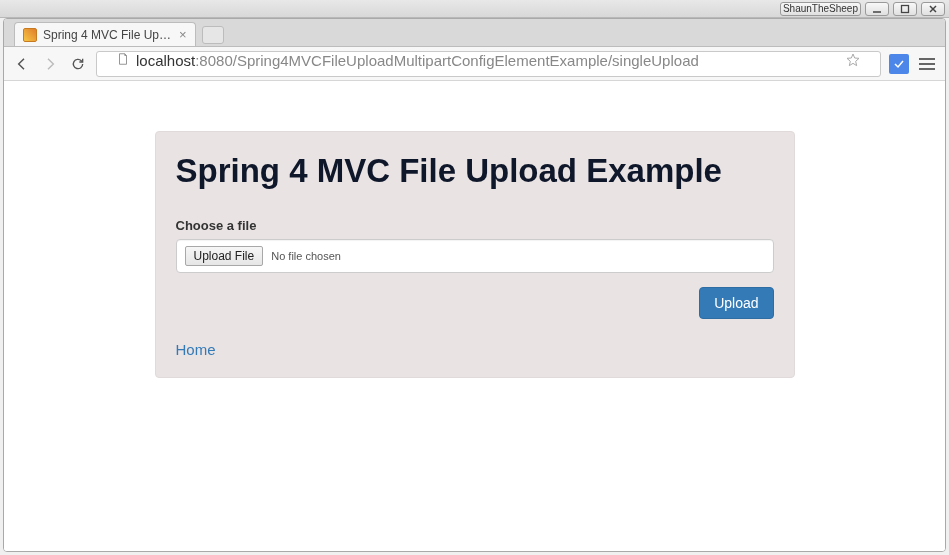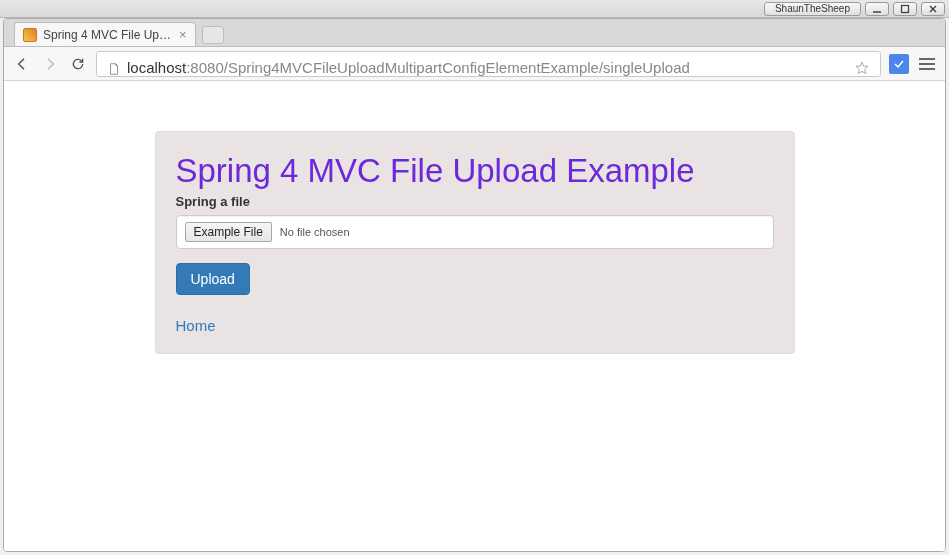--- a/index.html
+++ b/index.html
@@ -21,21 +21,21 @@
       align-items: center;
       padding-right: 4px;
       gap: 4px;
     }
     .os-user-badge {
       font-size: 10px;
       font-family: Verdana, sans-serif;
       background: linear-gradient(#f8f8f8,#e0e0e0);
       border: 1px solid #9a9a9a;
       border-radius: 3px;
-      padding: 0 10px;
+      padding: 0 2px;
       color: #333;
       height: 14px;
       line-height: 12px;
     }
     .os-btn {
       width: 24px;
       height: 14px;
       background: linear-gradient(#f8f8f8,#e0e0e0);
       border: 1px solid #9a9a9a;
       border-radius: 3px;
@@ -135,22 +135,22 @@
     }
     .nav-btn.disabled { color: #bcbcbc; cursor: default; }
     .nav-btn svg { width: 16px; height: 16px; }
     .address-bar {
       flex: 1;
       height: 26px;
       background: #fff;
       border: 1px solid #c9c9c9;
       border-radius: 3px;
       display: flex;
-      align-items: flex-end;
-      padding: 0 10px;
+      align-items: flex-start;
+      padding: 0 19px;
       gap: 6px;
       font-size: 14px;
     }
     .page-icon {
       width: 14px;
       height: 14px;
       flex-shrink: 0;
       color: #888;
     }
     .url-text {
@@ -205,24 +205,24 @@
     .well {
       width: 640px;
       margin: 0 auto;
       background: #e9e3e3;
       border: 1px solid #e0dada;
       border-radius: 4px;
       padding: 20px 20px 18px 20px;
     }
     .well h1 {
       font-size: 33px;
-      font-weight: 400;
-      color: #6d28d9;
+      font-weight: 700;
+      color: #0f172a;
       line-height: 1.15;
-      margin-bottom: 4px;
+      margin-bottom: 28px;
     }
     .form-label {
       font-size: 13px;
       font-weight: bold;
       color: #333;
       margin-bottom: 6px;
       display: block;
     }
     .file-row {
       background: #fff;
@@ -242,20 +242,21 @@
       border-radius: 2px;
       cursor: pointer;
       color: #222;
     }
     .file-status {
       font-size: 11px;
       color: #555;
     }
     .form-actions {
       display: flex;
+      justify-content: flex-end;
       margin-top: 14px;
     }
     .upload-btn {
       background: #337ab7;
       border: 1px solid #2e6da4;
       color: #fff;
       font-size: 14px;
       padding: 7px 14px;
       border-radius: 4px;
       cursor: pointer;
@@ -344,24 +345,24 @@
       <span></span>
         <span></span>
         <span></span>
     </div>
   </div>
 
   <div class="viewport">
     <div class="well">
       <h1>Spring 4 MVC File Upload Example</h1>
 
-      <label class="form-label">Spring a file</label>
+      <label class="form-label">Choose a file</label>
 
       <div class="file-row">
-        <button type="button" class="choose-file-btn">Example File</button>
+        <button type="button" class="choose-file-btn">Upload File</button>
         <span class="file-status">No file chosen</span>
       </div>
 
       <div class="form-actions">
         <button type="button" class="upload-btn">Upload</button>
       </div>
 
       <a class="home-link">Home</a>
     </div>
   </div>

